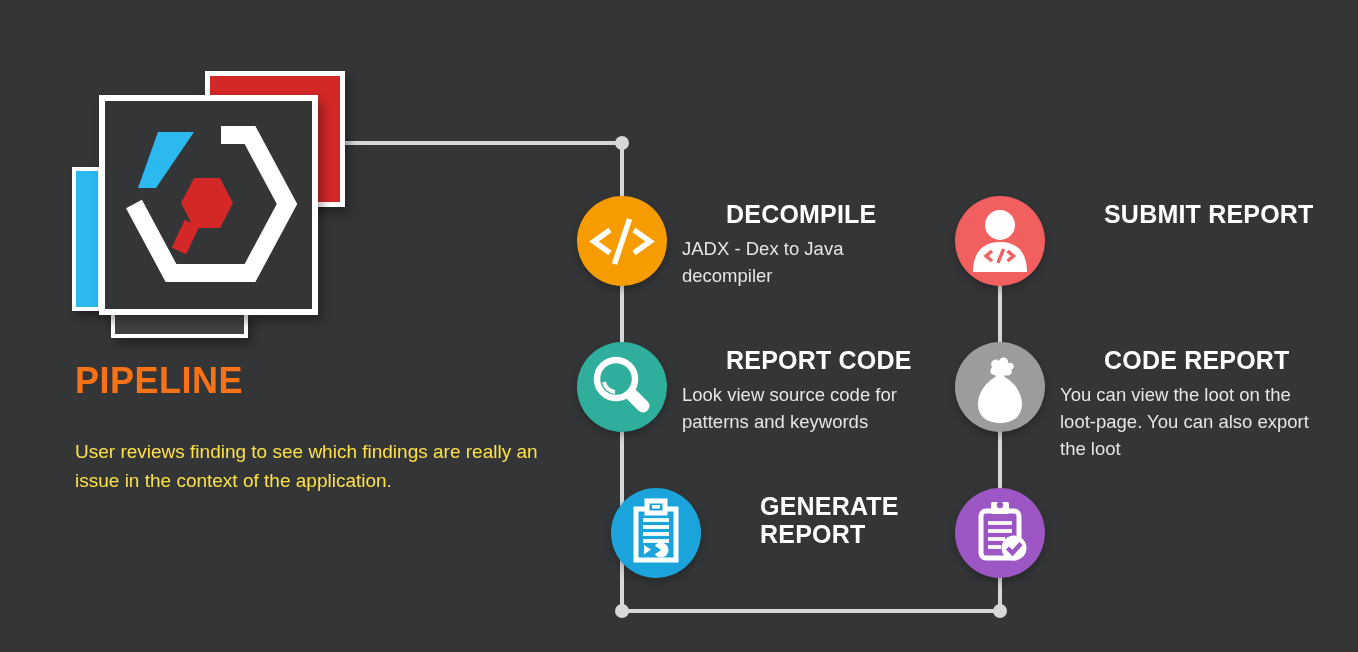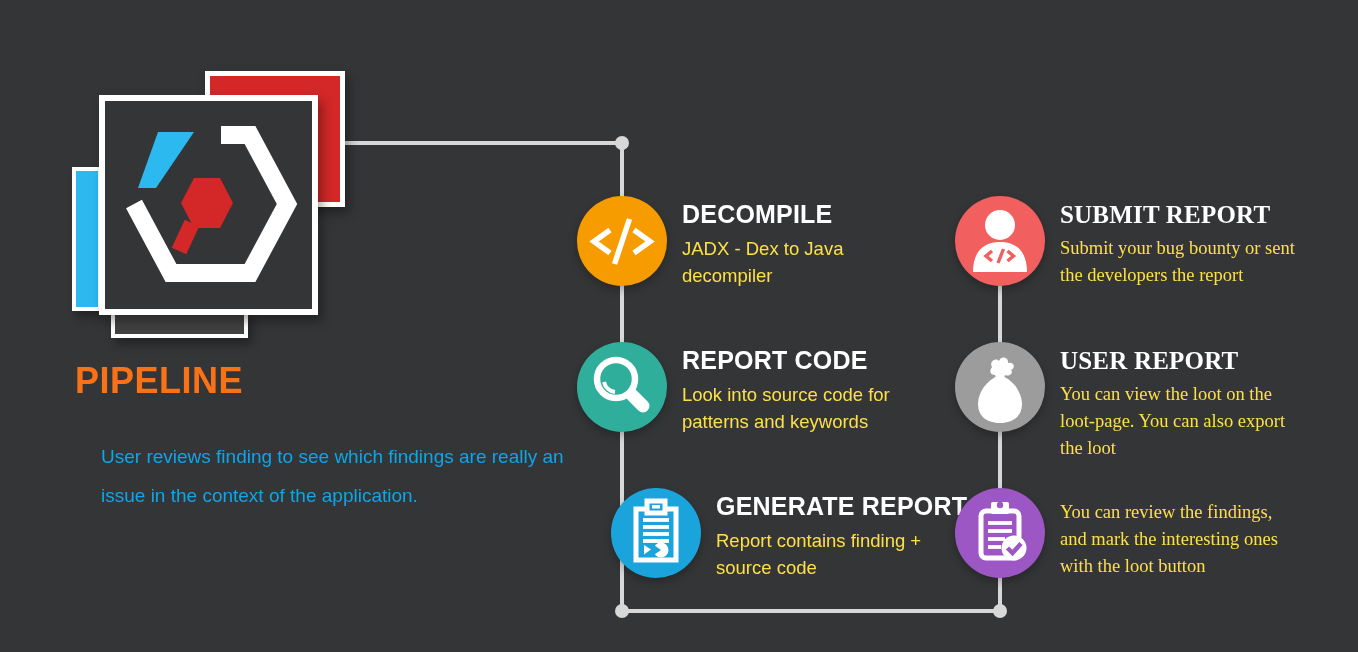--- a/index.html
+++ b/index.html
@@ -20,30 +20,30 @@
   .line { position:absolute; z-index:1; }
   .dot  { position:absolute; width:14px; height:14px; border-radius:50%; z-index:2; }
 
   
   .step { position:absolute; display:flex; gap:15px; z-index:3; }
   .step-circle { width:90px; height:90px; border-radius:50%; flex:0 0 90px;
                  display:flex; align-items:center; justify-content:center;
                  box-shadow:0 4px 8px rgba(0,0,0,0.25); }
   .step-circle svg { width:90px; height:90px; display:block; }
   .step-text { padding-top:5px; }
-  .step-title { color:#fff; font-size:25px; font-weight:700; line-height:1.1; letter-spacing:0.2px; }
-  .step-desc  { color:#fde047; font-size:18.5px; line-height:27px; margin-top:6px; white-space:pre-line; }
+  .step-title { color:#fff; font-size:25px; font-weight:700; line-height:1.1; letter-spacing:0.2px;margin-left:44px; }
+  .step-desc  { color:#e5e5e5; font-size:18.5px; line-height:27px; margin-top:6px; white-space:pre-line; }
   .step-left  .step-text { width:252px; }
-  .step-right .step-text { width:272px;font-family:Liberation Serif, serif; }
+  .step-right .step-text { width:272px; }
 
   
   .page-title { position:absolute; left:75px; top:360px; color:#f97316;
                 font-size:36px; font-weight:700; letter-spacing:0.5px; z-index:3; }
-  .page-desc  { position:absolute; left:75px; top:437px; width:500px; color:#0ea5e9;
-                font-size:19px; line-height:39px; white-space:pre-line; z-index:3;margin-left:26px; }
+  .page-desc  { position:absolute; left:75px; top:437px; width:500px; color:#fde047;
+                font-size:19px; line-height:29px; white-space:pre-line; z-index:3; }
 </style>
 </head>
 <body>
 
 <div class="canvas" style="background-color: rgb(52, 53, 55);">
 
   <div class="line" style="left: 340px; top: 141px; width: 284px; height: 4px; background-color: rgb(216, 216, 216);"></div>
   <div class="line" style="left: 620px; top: 143px; width: 4px; height: 470px; background-color: rgb(216, 216, 216);"></div>
   <div class="line" style="left: 998px; top: 241px; width: 4px; height: 372px; background-color: rgb(216, 216, 216);"></div>
   <div class="line" style="left: 622px; top: 609px; width: 380px; height: 4px; background-color: rgb(216, 216, 216);"></div>
@@ -92,21 +92,21 @@
       <span>
         <svg viewBox="0 0 90 90" width="90" height="90">
           <circle cx="39" cy="37" r="19" stroke="#fff" stroke-width="6.5" fill="none"></circle>
           <path d="M27 40 A 13 13 0 0 0 38 50" stroke="#fff" stroke-width="4" fill="none"></path>
           <line x1="55" y1="53" x2="66" y2="64" stroke="#fff" stroke-width="13" stroke-linecap="round"></line>
         </svg>
       </span>
     </div>
     <div class="step-text">
       <div class="step-title">REPORT CODE</div>
-      <div class="step-desc">Look into source code for
+      <div class="step-desc">Look view source code for
 patterns and keywords</div>
     </div>
   </div>
 
   <div class="step step-left" style="left:611px;top:488px">
     <div class="step-circle" style="background-color: rgb(27, 164, 220); color: rgb(27, 164, 220);">
       <span>
         <svg viewBox="0 0 90 90" width="90" height="90">
           <rect x="25" y="21" width="40" height="51" fill="none" stroke="#fff" stroke-width="5"></rect>
           <rect x="36" y="13" width="18" height="12" fill="currentColor" stroke="#fff" stroke-width="5"></rect>
@@ -118,58 +118,54 @@
             <line x1="32" y1="53" x2="58" y2="53"></line>
           </g>
           <path d="M33 57 L40 61.5 L33 66.5 Z" fill="#fff"></path>
           <circle cx="50" cy="62" r="7.5" fill="#fff"></circle>
           <path d="M50 62 L43.5 57.5 A 7.5 7.5 0 0 0 43.5 66.5 Z" fill="currentColor"></path>
         </svg>
       </span>
     </div>
     <div class="step-text">
       <div class="step-title">GENERATE REPORT</div>
-      <div class="step-desc">Report contains finding +
-source code</div>
     </div>
   </div>
 
   <div class="step step-right" style="left:955px;top:196px">
     <div class="step-circle" style="background-color: rgb(241, 95, 95); color: rgb(241, 95, 95);">
       <span>
         <svg viewBox="0 0 90 90" width="90" height="90">
           <circle cx="45" cy="29" r="15" fill="#fff"></circle>
           <path d="M18 76 C18 54 30 46 45 46 C60 46 72 54 72 76 Z" fill="#fff"></path>
           <g stroke="currentColor" stroke-width="3.4" fill="none">
             <path d="M37 55 L31 60 L37 65"></path>
             <path d="M48.5 53 L43 67"></path>
             <path d="M52.5 55 L58.5 60 L52.5 65"></path>
           </g>
         </svg>
       </span>
     </div>
     <div class="step-text">
       <div class="step-title">SUBMIT REPORT</div>
-      <div class="step-desc">Submit your bug bounty or sent
-the developers the report</div>
     </div>
   </div>
 
   <div class="step step-right" style="left:955px;top:342px">
     <div class="step-circle" style="background-color: rgb(156, 156, 156); color: rgb(156, 156, 156);">
       <span>
         <svg viewBox="0 0 90 90" width="90" height="90">
           <path d="M45 33 C31 38 23 51 23 62 C23 75 33 81 45 81 C57 81 67 75 67 62 C67 51 59 38 45 33 Z" fill="#fff"></path>
           <path d="M37 25 C34 20 40 15 44 19 C46 13 54 15 53 21 C59 19 61 26 56 28 C59 31 54 35 50 33 L40 33 C35 33 34 29 37 25 Z" fill="#fff"></path>
           <polygon points="39,30 51,30 48,39 42,39" fill="#fff"></polygon>
         </svg>
       </span>
     </div>
     <div class="step-text">
-      <div class="step-title">USER REPORT</div>
+      <div class="step-title">CODE REPORT</div>
       <div class="step-desc">You can view the loot on the
 loot-page. You can also export
 the loot</div>
     </div>
   </div>
 
   <div class="step step-right" style="left:955px;top:488px">
     <div class="step-circle" style="background-color: rgb(156, 87, 197); color: rgb(156, 87, 197);">
       <span>
         <svg viewBox="0 0 90 90" width="90" height="90">
@@ -181,19 +177,16 @@
             <line x1="33" y1="43" x2="57" y2="43"></line>
             <line x1="33" y1="51" x2="50" y2="51"></line>
             <line x1="33" y1="59" x2="46" y2="59"></line>
           </g>
           <circle cx="59" cy="60" r="12.5" fill="#fff"></circle>
           <path d="M52.5 60 L57.5 65 L66 55.5" stroke="currentColor" stroke-width="4.5" fill="none"></path>
         </svg>
       </span>
     </div>
     <div class="step-text">
-      <div class="step-desc">You can review the findings,
-and mark the interesting ones
-with the loot button</div>
     </div>
   </div>
 
 </div>
 
 </body></html>

